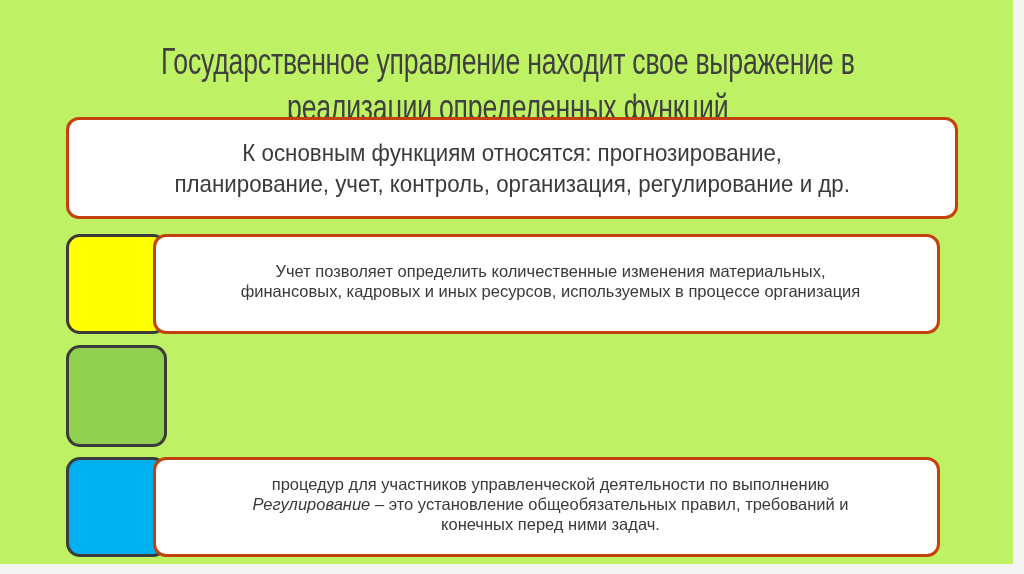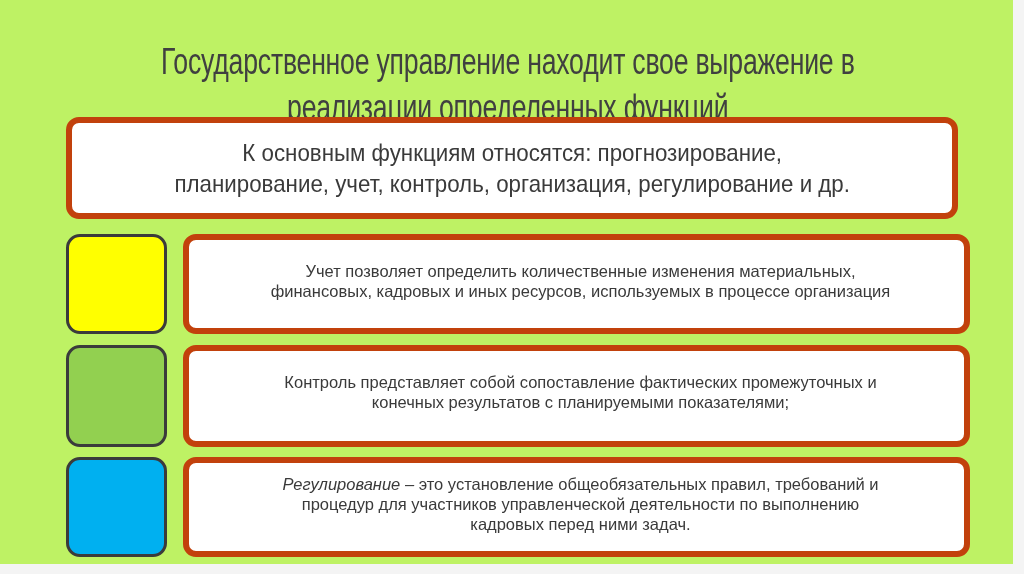--- a/index.html
+++ b/index.html
@@ -33,21 +33,21 @@
       color: #404040;
       font-weight: normal;
       transform: scaleX(0.72);
       transform-origin: 511px 0;
       letter-spacing: -0.3px;
     }
     .title-line { display: block; white-space: nowrap; }
     .box {
       position: absolute;
       box-sizing: border-box;
-      border: 6px solid #c2410c;
+      border: 3px solid #c2410c;
       border-radius: 13px;
       background: #ffffff;
     }
     .top-box {
       left: 66px;
       top: 117px;
       width: 892px;
       height: 102px;
       display: flex;
       align-items: center;
@@ -65,21 +65,21 @@
     .top-line { display: block; white-space: nowrap; }
     .swatch {
       position: absolute;
       box-sizing: border-box;
       border: 3px solid #3b3b3b;
       border-radius: 14px;
       left: 66px;
       width: 101px;
     }
     .desc {
-      left: 183px;
+      left: 153px;
       width: 787px;
       display: flex;
       align-items: center;
       justify-content: center;
       text-align: center;
       padding-left: 8px;
     }
     .desc-text {
       font-family: "Liberation Sans", sans-serif;
       font-size: 16.5px;
@@ -115,29 +115,23 @@
 
   <div class="swatch row1" style="background:#ffff00;"></div>
   <div class="box desc row1">
     <div class="desc-text">
       <span class="desc-line">Учет позволяет определить количественные изменения материальных,</span>
       <span class="desc-line">финансовых, кадровых и иных ресурсов, используемых в процессе организация</span>
     </div>
   </div>
 
   <div class="swatch row2" style="background:#92d050;"></div>
-  <div class="box desc row2">
-    <div class="desc-text">
-      <span class="desc-line">Контроль представляет собой сопоставление фактических промежуточных и</span>
-      <span class="desc-line">конечных результатов с планируемыми показателями;</span>
-    </div>
-  </div>
 
   <div class="swatch row3" style="background:#00b0f0;"></div>
   <div class="box desc row3">
     <div class="desc-text">
+      <span class="desc-line">процедур для участников управленческой деятельности по выполнению</span>
       <span class="desc-line"><em>Регулирование</em><span> – это установление общеобязательных правил, требований и</span></span>
-      <span class="desc-line">процедур для участников управленческой деятельности по выполнению</span>
-      <span class="desc-line">кадровых перед ними задач.</span>
+      <span class="desc-line">конечных перед ними задач.</span>
     </div>
   </div>
 
 </div>
 
 </body></html>

